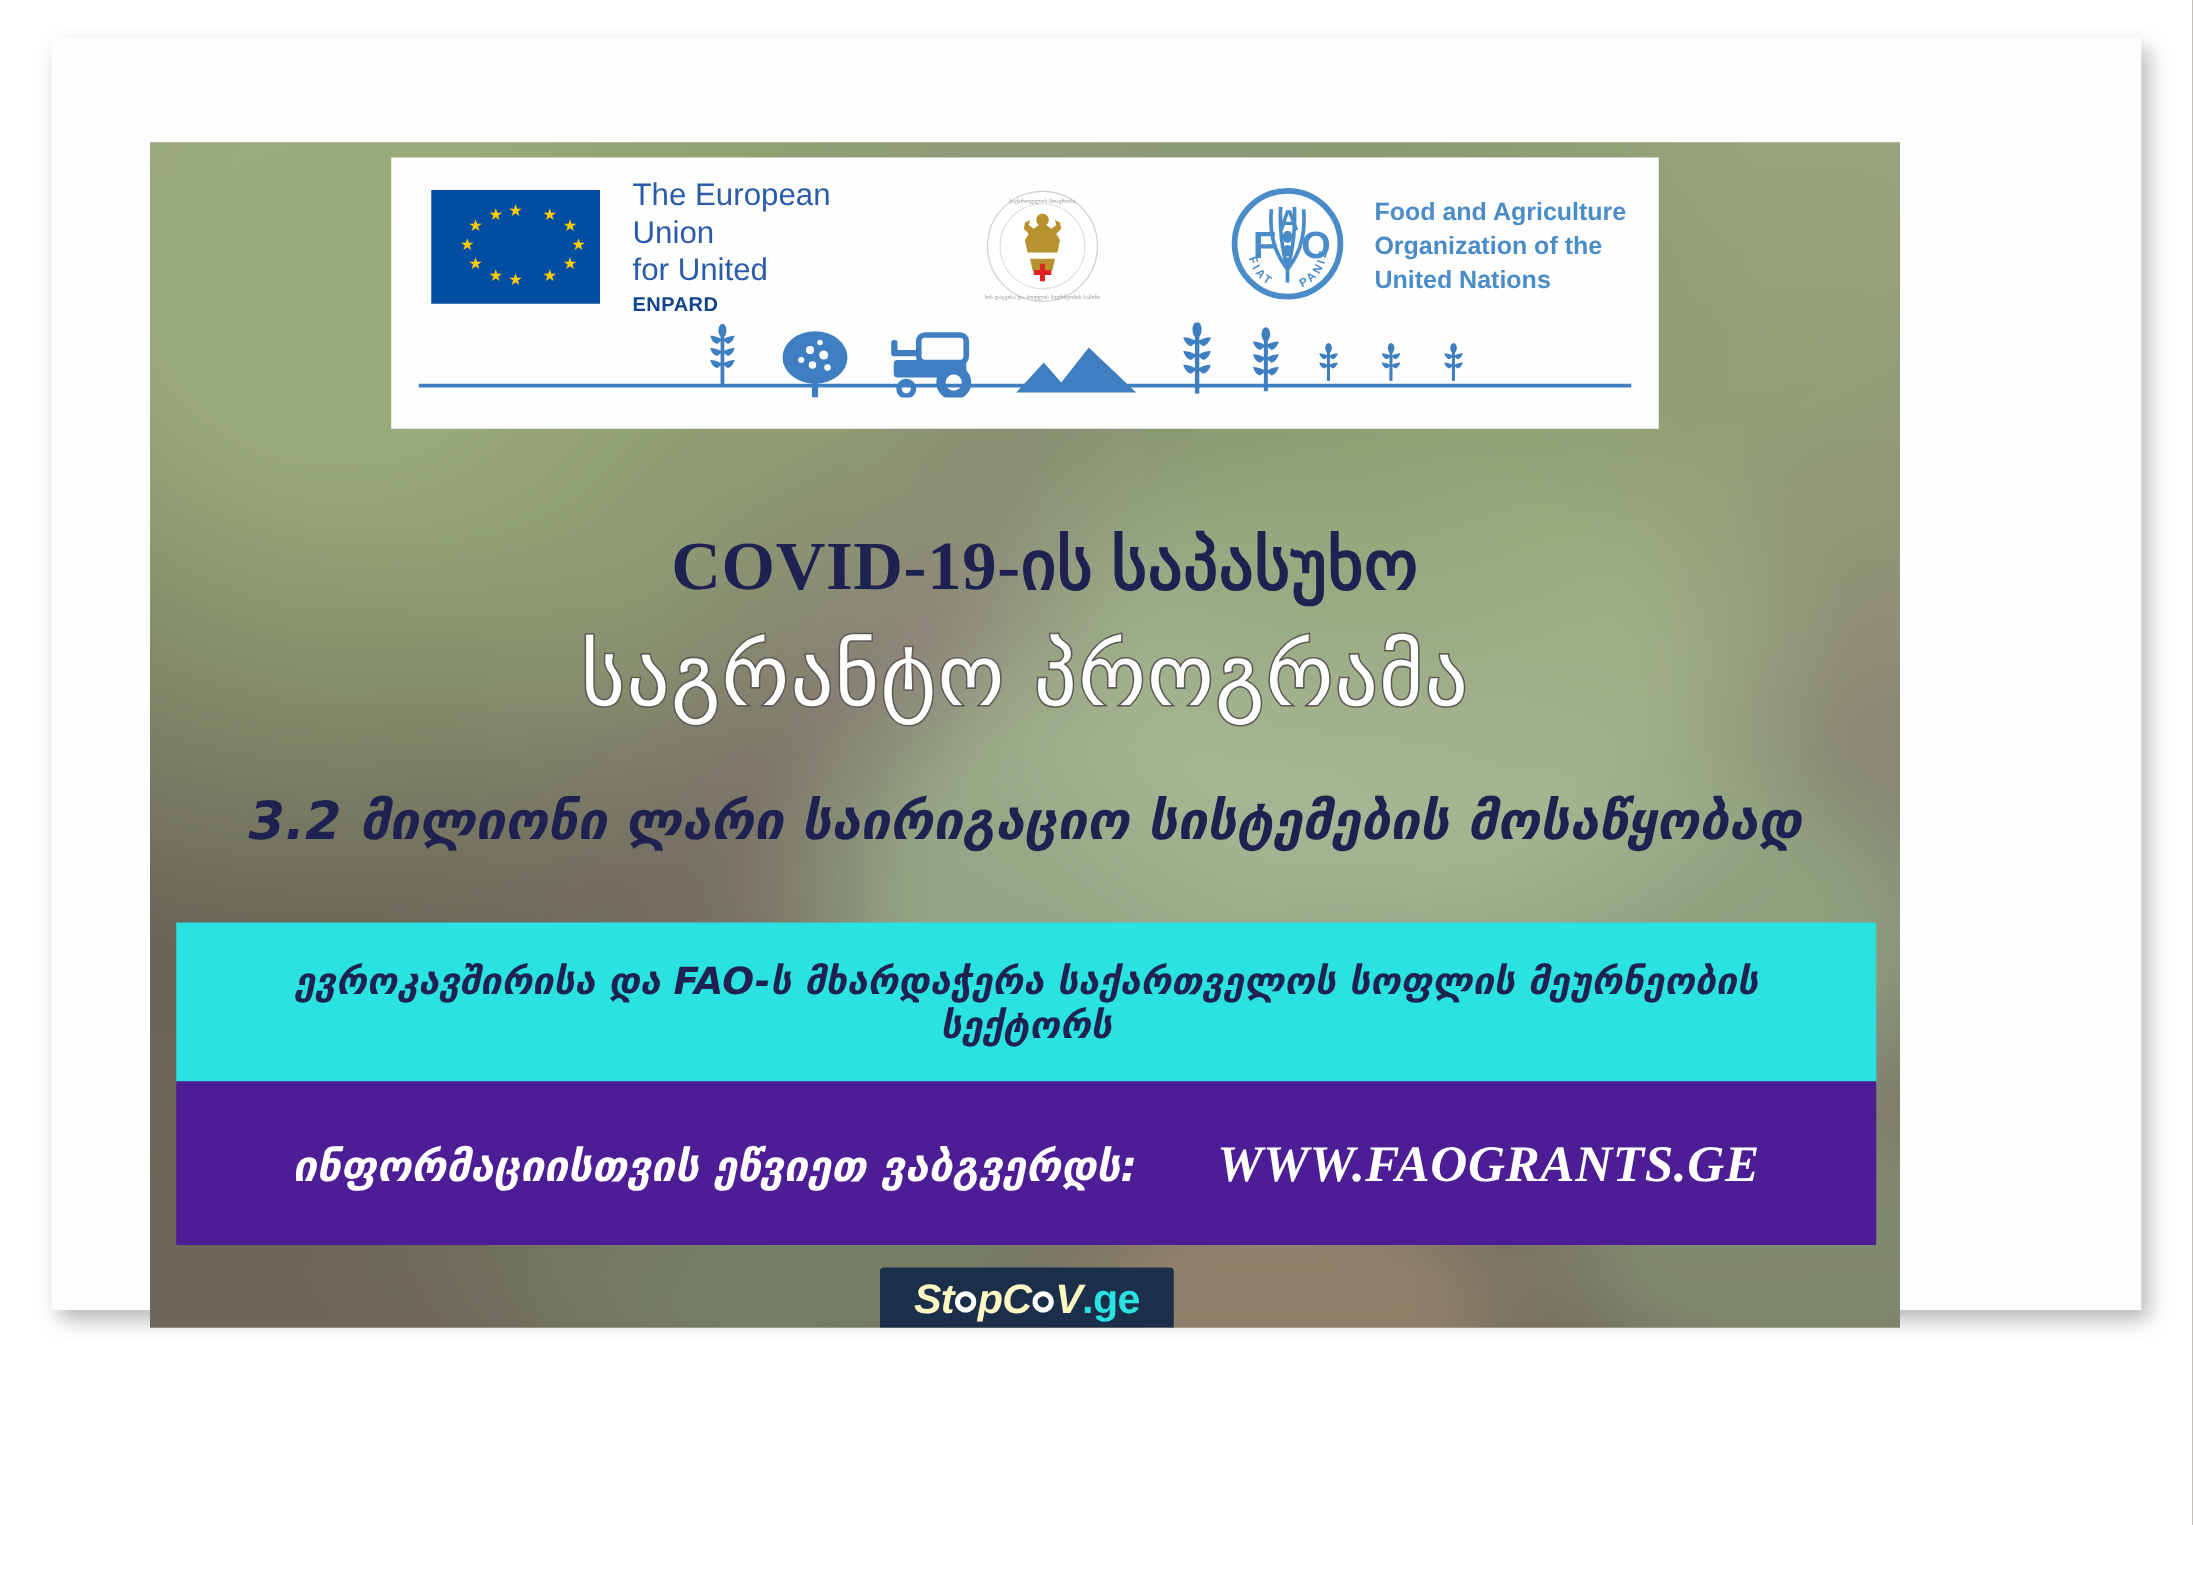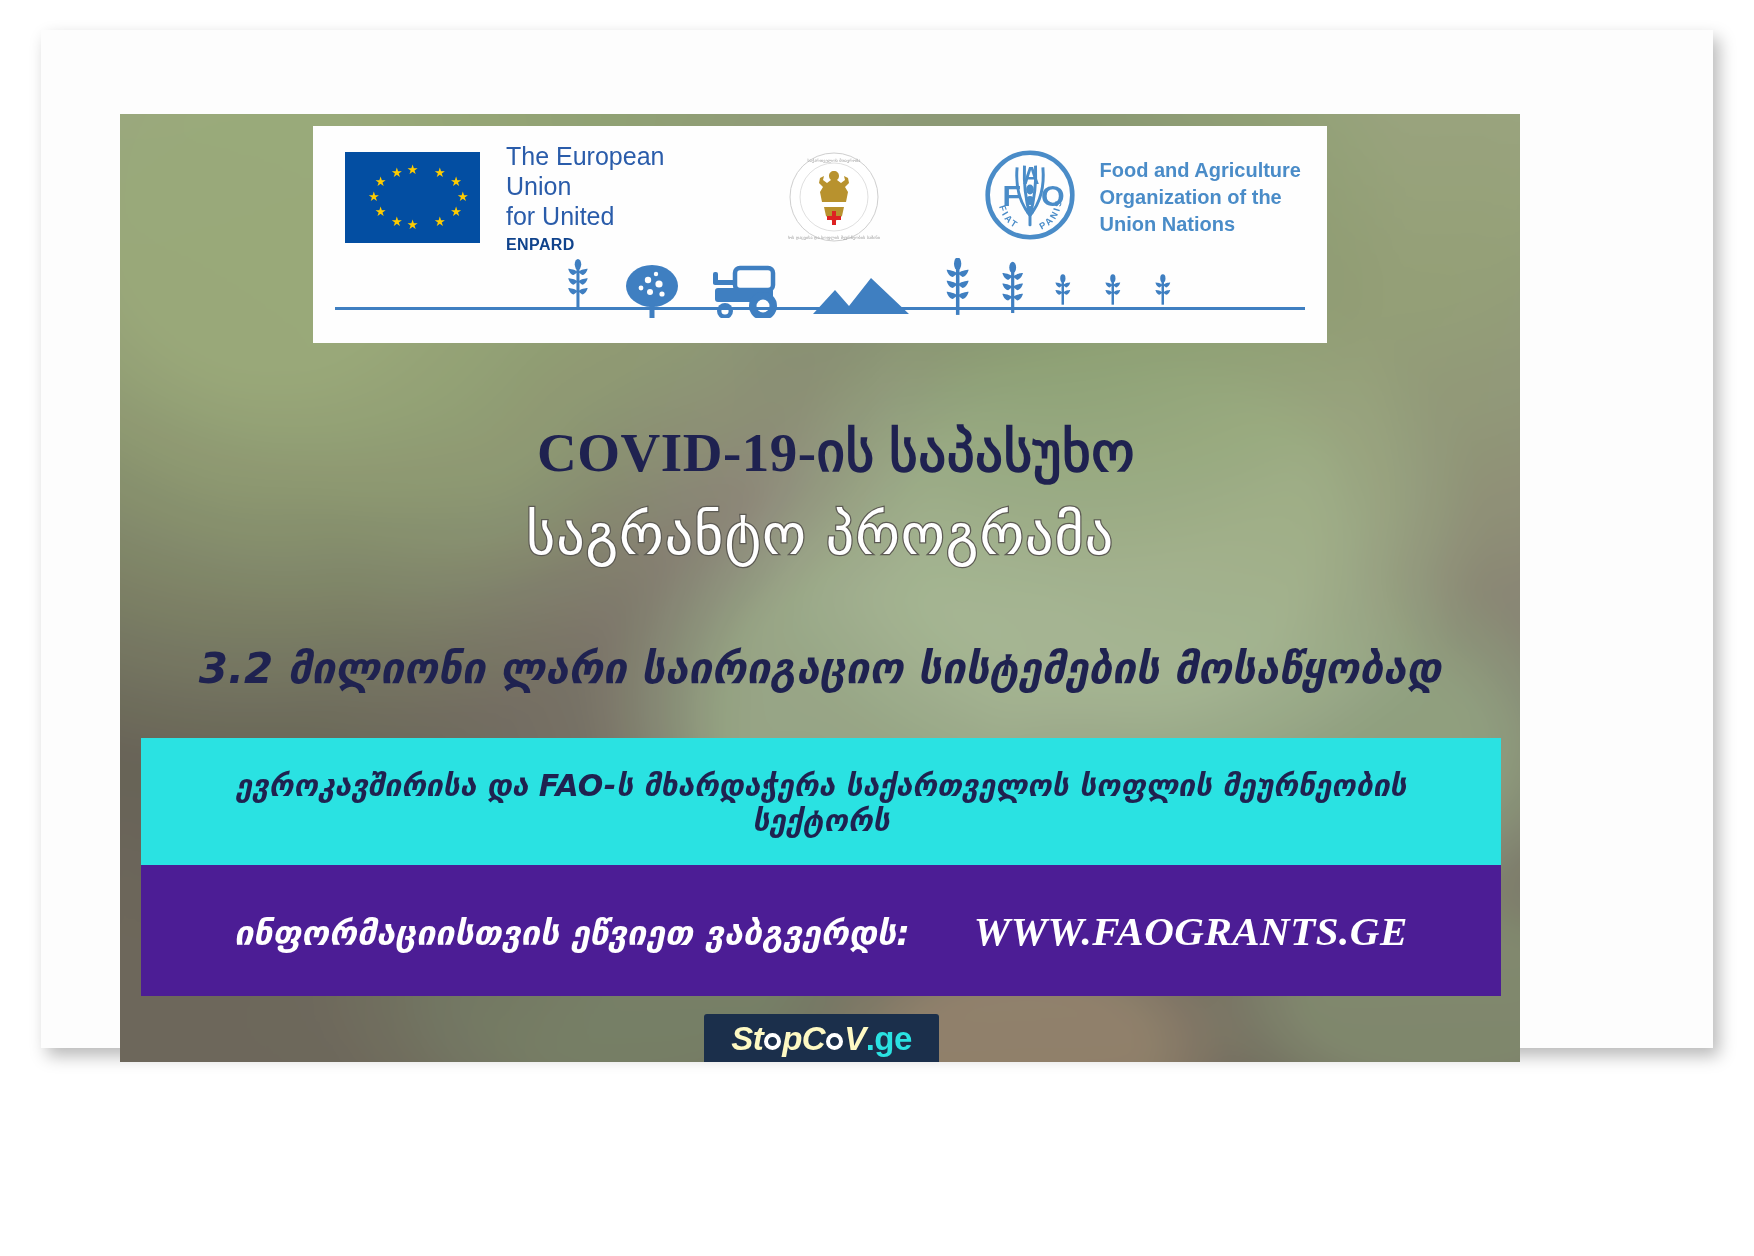--- a/index.html
+++ b/index.html
@@ -90,27 +90,27 @@
     text-align:center;
     font-family:"Liberation Serif", serif;
     font-weight:bold; font-size:55px; color:#1f2250;
     letter-spacing:.5px;
     margin-left:32px;
   }
   .kaHead{
     position:absolute; left:0; right:0; top:388px;
     text-align:center;
     font-family:"DejaVu Sans", sans-serif;
-    font-weight:normal; font-size:56px; color:#ffffff;
+    font-weight:normal; font-size:68px; color:#ffffff;
     -webkit-text-stroke:2.5px #5d5b54;
     paint-order:stroke fill;
     letter-spacing:1px;
   }
   .kaSub{
-    position:absolute; left:0; right:0; top:530px;
+    position:absolute; left:0; right:0; top:518px;
     text-align:center;
     font-family:"DejaVu Sans", sans-serif;
     font-style:italic; font-weight:bold; font-size:42px; color:#1f2250;
   }
 
   
   .bandCyan{
     position:absolute; left:21px; top:624px; width:1360px; height:130px;
     background:#2ae2e2;
     display:flex;align-items:center;justify-content:center;
@@ -227,21 +227,21 @@
                 <textPath href="#fmo" startOffset="6%">FIAT</textPath>
               </text>
               <text font-family="Liberation Sans, sans-serif" font-size="10" font-weight="bold" fill="#4a8cc8" letter-spacing="2.6">
                 <textPath href="#fmo" startOffset="62%">PANIS</textPath>
               </text>
             </svg>
           </div>
           <div class="faotext">
             <div>Food and Agriculture</div>
             <div>Organization of the</div>
-            <div>Union Nations</div>
+            <div>United Nations</div>
           </div>
         </div>
       </div>
 
       <div class="iconrow">
         <svg width="1014" height="60" viewBox="0 0 1014 60" style="position:absolute;left:0;top:0">
           <g fill="#3f7fc1">
 
             <g transform="translate(252,2) scale(1.08)">
               <ellipse cx="12" cy="4" rx="3" ry="5"></ellipse>

